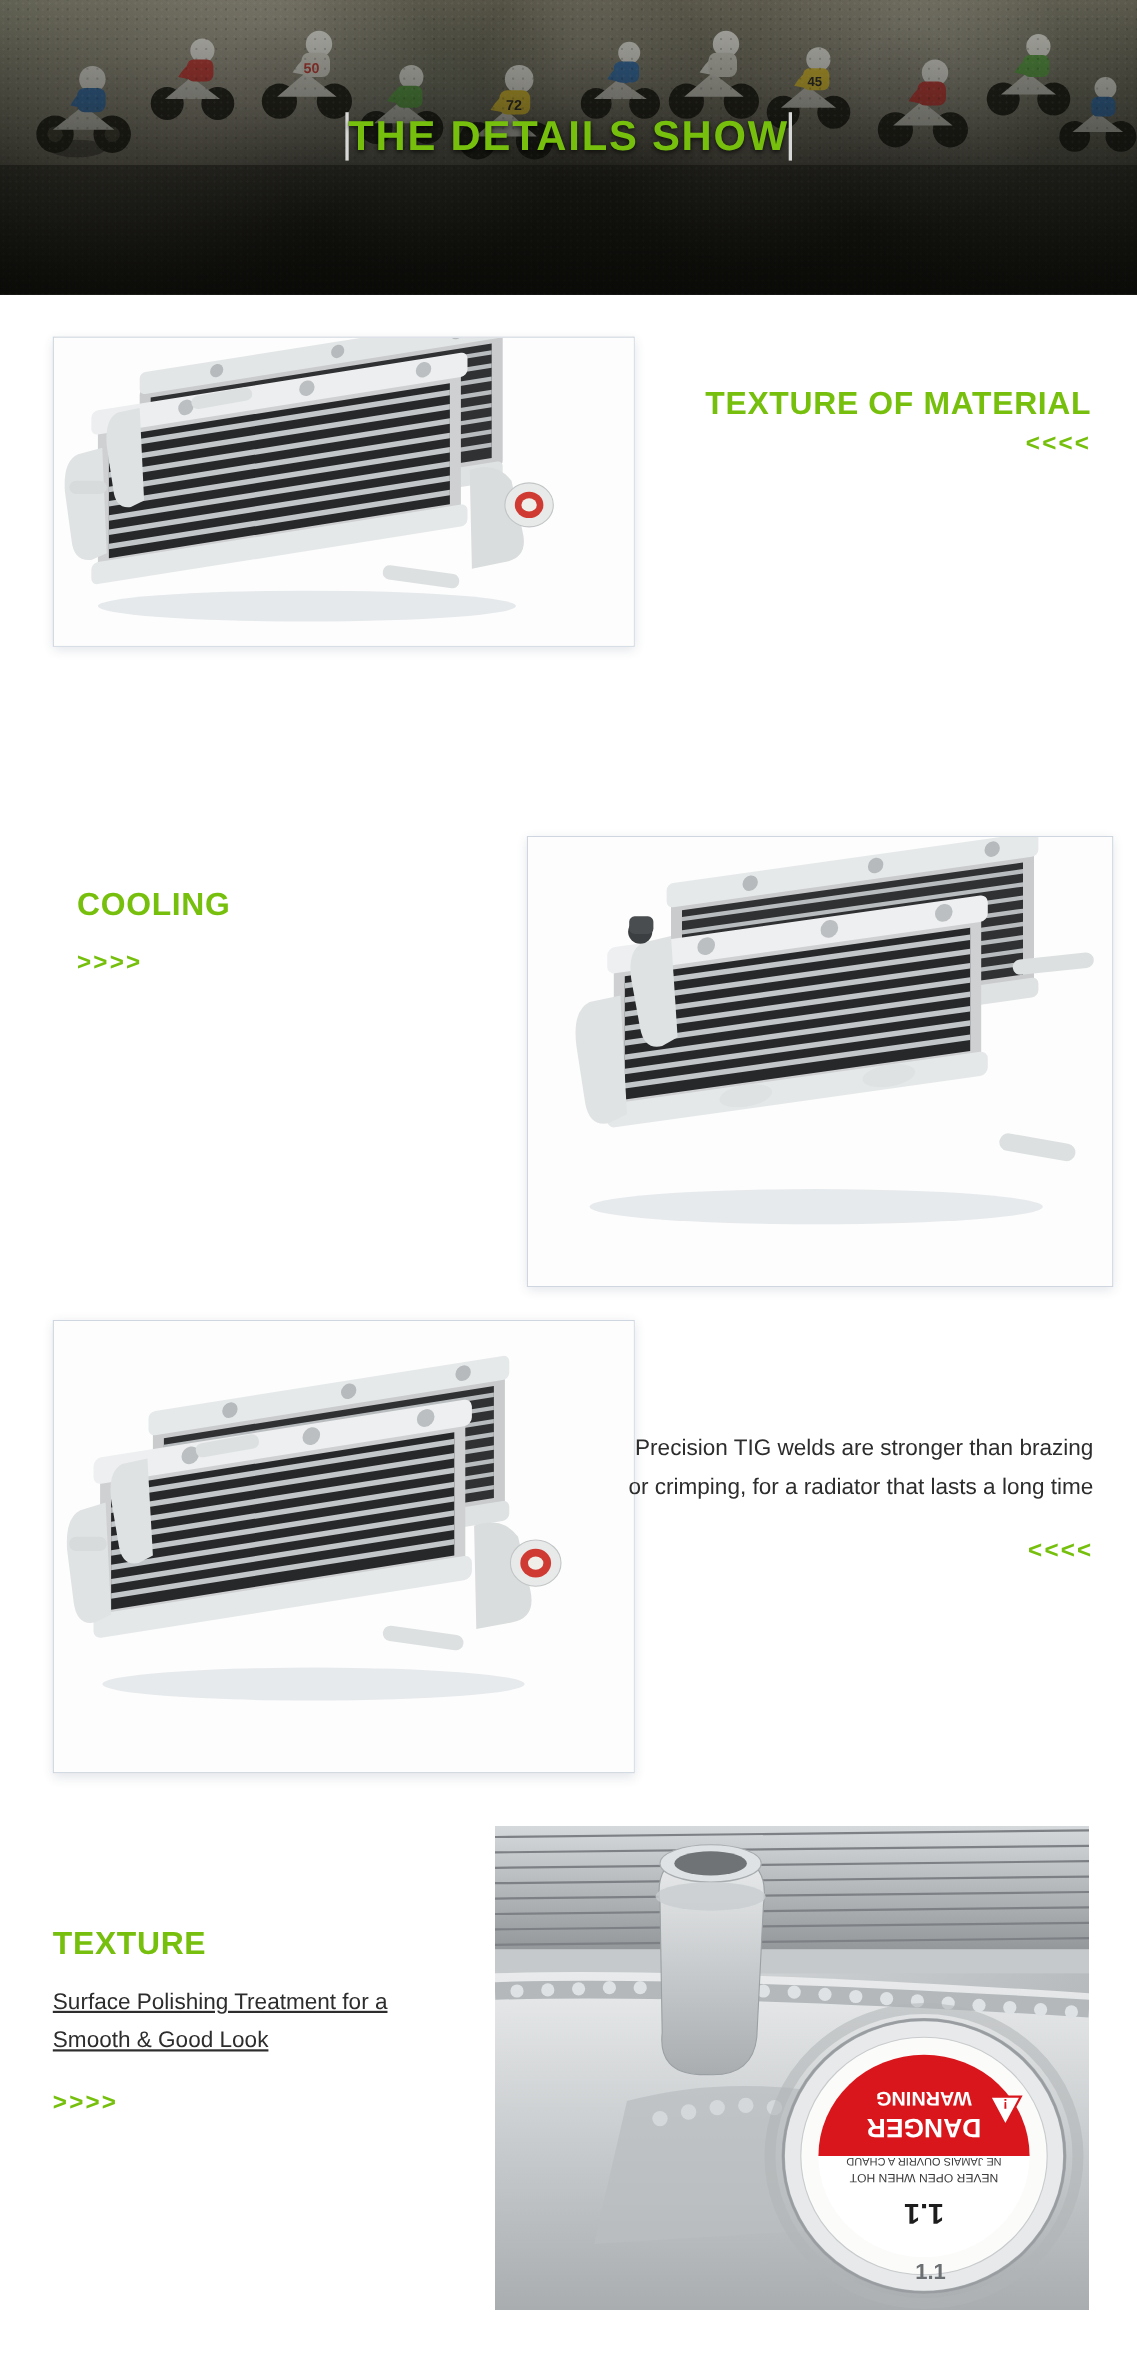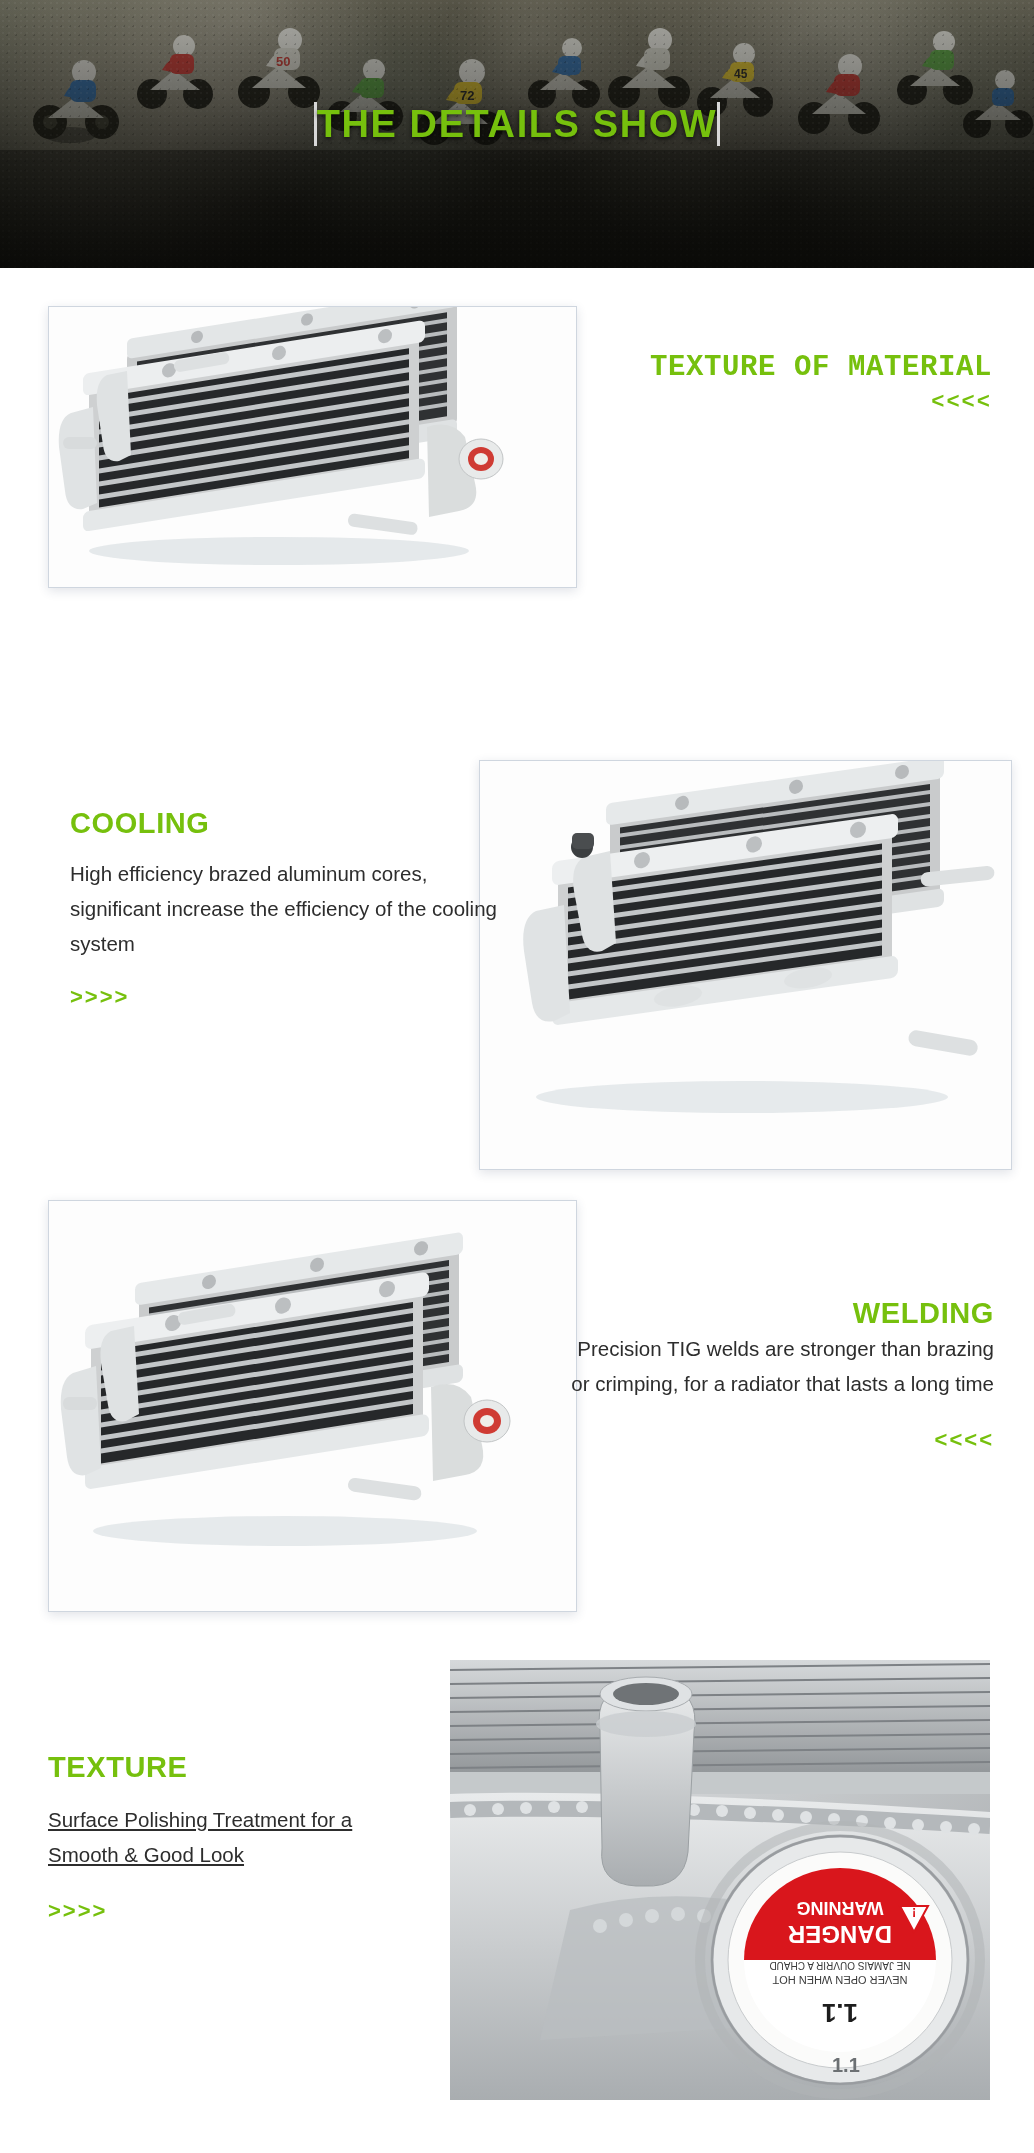--- a/index.html
+++ b/index.html
@@ -310,21 +310,21 @@
         <ellipse cx="432" cy="152" rx="7" ry="6" fill="#efeee9"></ellipse>
 
         <rect x="300" y="206" width="70" height="13" rx="6" fill="#dde0e1" transform="rotate(8 300 206)"></rect>
         <rect x="124" y="54" width="56" height="12" rx="6" fill="#dde0e1" transform="rotate(-10 124 54)"></rect>
         <rect x="14" y="130" width="34" height="12" rx="6" fill="#d8dbdc"></rect>
 
         <ellipse cx="230" cy="244" rx="190" ry="14" fill="#dfe3e6" opacity=".8"></ellipse>
       </svg>
     </div>
 
-    <div class="txt-block ta-right" style="left:592px;top:84px;width:400px;font-family:Liberation Mono, monospace;">
+    <div class="txt-block ta-right" style="left:592px;top:84px;width:400px;">
       <div class="sec-title">TEXTURE OF MATERIAL</div>
       <div class="arrows" style="margin-top:6px;">&lt;&lt;&lt;&lt;</div>
     </div>
   </div>
 
   <div class="section" style="position:absolute;left:0;top:760px;height:420px;margin-left:24px;">
 
     <div class="photo-frame" style="left:455px;top:0px;width:533px;height:410px;">
       <svg class="rad-canvas" width="533" height="410" viewBox="0 0 533 410">
         <rect width="533" height="410" fill="#fdfdfd"></rect>
@@ -377,21 +377,20 @@
         <rect x="92" y="72" width="22" height="16" rx="5" fill="#4a4d4f"></rect>
 
         <rect x="440" y="112" width="74" height="14" rx="7" fill="#dde0e1" transform="rotate(-6 440 112)"></rect>
         <rect x="430" y="268" width="70" height="16" rx="8" fill="#dde0e1" transform="rotate(10 430 268)"></rect>
         <ellipse cx="262" cy="336" rx="206" ry="16" fill="#e2e6e9" opacity=".85"></ellipse>
       </svg>
     </div>
 
     <div class="txt-block ta-left" style="left:46px;top:48px;width:430px;">
       <div class="sec-title">COOLING</div>
-      <div class="sec-body" style="margin-top:16px;">High efficiency brazed aluminum cores, significant increase the efficiency of the cooling system</div>
       <div class="arrows" style="margin-top:22px;">&gt;&gt;&gt;&gt;</div>
     </div>
   </div>
 
   <div class="section" style="position:absolute;left:0;top:1200px;height:430px;">
 
     <div class="photo-frame" style="left:48px;top:0px;width:529px;height:412px;">
       <svg class="rad-canvas" width="529" height="412" viewBox="0 0 529 412">
         <rect width="529" height="412" fill="#fdfdfd"></rect>
         <g transform="translate(90,100) skewY(-9)">
@@ -439,21 +438,20 @@
         <ellipse cx="438" cy="220" rx="14" ry="13" fill="#cf3b33"></ellipse>
         <ellipse cx="438" cy="220" rx="7" ry="6" fill="#efeee9"></ellipse>
         <rect x="300" y="276" width="74" height="14" rx="7" fill="#dde0e1" transform="rotate(8 300 276)"></rect>
         <rect x="128" y="112" width="58" height="13" rx="6" fill="#dde0e1" transform="rotate(-10 128 112)"></rect>
         <rect x="14" y="196" width="34" height="13" rx="6" fill="#d8dbdc"></rect>
         <ellipse cx="236" cy="330" rx="192" ry="15" fill="#e2e6e9" opacity=".85"></ellipse>
       </svg>
     </div>
 
     <div class="txt-block ta-right" style="left:570px;top:98px;width:424px;">
-      <div class="sec-title">WELDING</div>
       <div class="sec-body" style="margin-top:1px;">Precision TIG welds are stronger than brazing or crimping, for a radiator that lasts a long time</div>
       <div class="arrows" style="margin-top:26px;">&lt;&lt;&lt;&lt;</div>
     </div>
   </div>
 
   <div class="section" style="position:absolute;left:0;top:1660px;height:493px;">
 
     <div class="photo-frame bare" style="left:450px;top:0px;width:540px;height:440px;">
       <svg class="closeup" viewBox="0 0 540 440" preserveAspectRatio="none">
         <defs>

